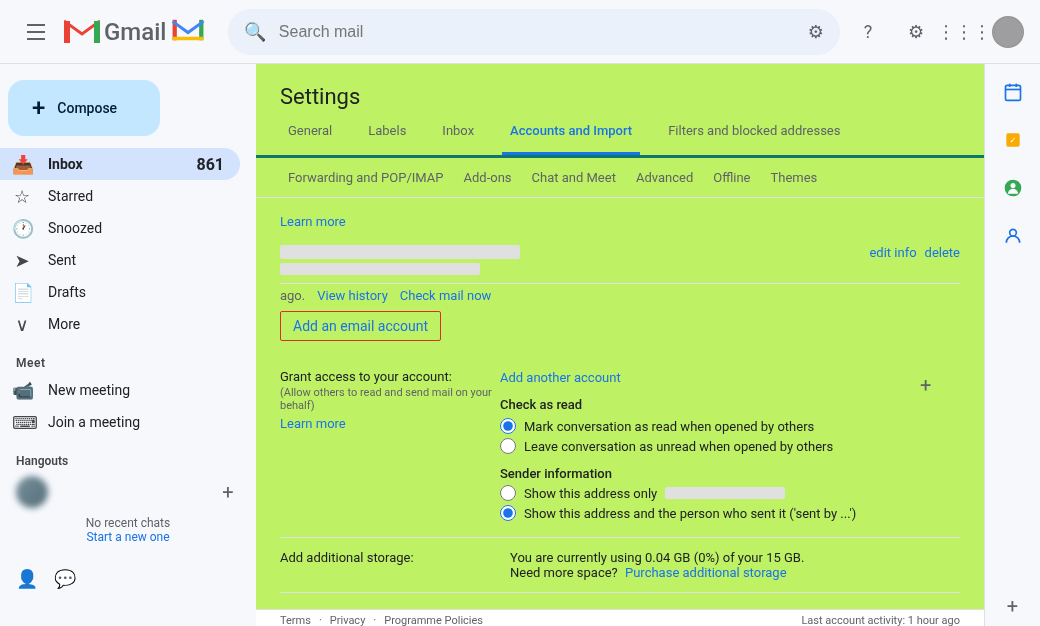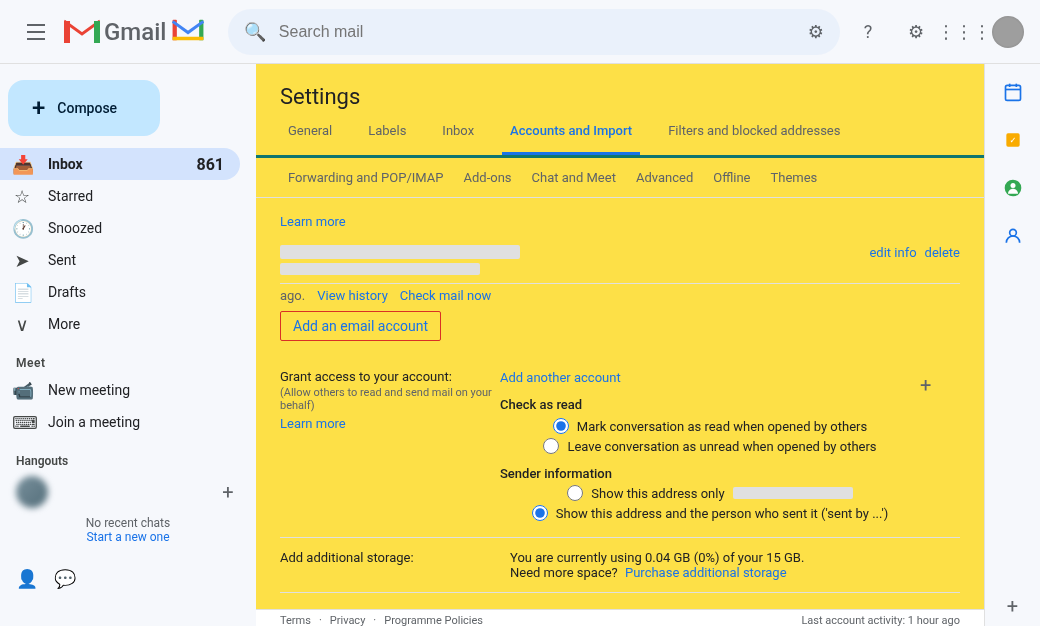--- a/index.html
+++ b/index.html
@@ -34,21 +34,21 @@
     .hangouts-section { padding: 8px 16px; }
     .hangouts-title { font-size: 12px; color: #444746; font-weight: 600; margin-bottom: 8px; }
     .hangouts-user { display: flex; align-items: center; gap: 8px; }
     .hangouts-avatar { width: 32px; height: 32px; border-radius: 50%; background: #bdbdbd; }
     .hangouts-add { margin-left: auto; width: 24px; height: 24px; display: flex; align-items: center; justify-content: center; cursor: pointer; color: #5f6368; font-size: 20px; }
     .no-recent { font-size: 12px; color: #5f6368; text-align: center; margin-top: 8px; }
     .start-new { font-size: 12px; color: #1a73e8; text-align: center; cursor: pointer; }
     .sidebar-footer { display: flex; gap: 16px; padding: 8px 16px; margin-top: 8px; }
 
     
-    .content { flex: 1; background: #fde047; overflow-y: auto; display: flex; flex-direction: column; }
+    .content { flex: 1; background: #bef264; overflow-y: auto; display: flex; flex-direction: column; }
     .settings-header { padding: 20px 24px 0; font-size: 22px; color: #202124; font-weight: 400; }
     .settings-tabs { display: flex; padding: 0 24px; border-bottom: 3px solid #0f766e; gap: 16px; flex-wrap: wrap; }
     .tab { padding: 14px 8px; font-size: 13px; color: #5f6368; cursor: pointer; border-bottom: 3px solid transparent; margin-right: 4px; white-space: nowrap; }
     .tab.active { color: #1a73e8; border-bottom-color: #1a73e8; font-weight: 500; }
     .settings-subtabs { display: flex; padding: 0 24px; border-bottom: 1px solid #e0e0e0; gap: 0; flex-wrap: wrap; }
     .subtab { padding: 12px 8px; font-size: 13px; color: #5f6368; cursor: pointer; margin-right: 4px; white-space: nowrap; }
 
     .settings-body { padding: 16px 24px; flex: 1; }
     .settings-section { margin-bottom: 16px; }
     .learn-more { color: #1a73e8; font-size: 13px; cursor: pointer; display: block; margin-bottom: 8px; }
@@ -64,21 +64,21 @@
 
     .add-email-btn { display: inline-block; border: 1px solid #d93025; color: #1a73e8; padding: 6px 12px; font-size: 14px; cursor: pointer; border-radius: 2px; }
 
     .grant-row { display: flex; gap: 0; padding: 12px 0; border-bottom: 1px solid #e0e0e0; }
     .grant-label { width: 220px; font-size: 13px; color: #202124; flex-shrink: 0; }
     .grant-label .sub { color: #5f6368; font-size: 12px; margin-top: 2px; }
     .grant-content { flex: 1; }
     .grant-link { color: #1a73e8; font-size: 13px; cursor: pointer; }
 
     .mark-read-section { margin-top: 8px; }
-    .radio-option { display: flex; align-items: center; gap: 8px; margin-bottom: 4px; font-size: 13px; color: #202124; justify-content: center; }
+    .radio-option { display: flex; align-items: center; gap: 8px; margin-bottom: 4px; font-size: 13px; color: #202124; }
     .radio-option input[type="radio"] { accent-color: #1a73e8; width: 16px; height: 16px; }
 
     .sender-info { margin-top: 12px; }
     .sender-title { font-size: 13px; font-weight: 500; color: #202124; margin-bottom: 4px; }
     .blurred-inline { display: inline-block; background: #e0e0e0; height: 12px; width: 120px; border-radius: 2px; vertical-align: middle; }
 
     .storage-row { display: flex; gap: 10px; padding: 12px 0; border-bottom: 1px solid #e0e0e0; }
     .storage-label { width: 220px; font-size: 13px; color: #202124; flex-shrink: 0; }
     .storage-content { flex: 1; font-size: 13px; color: #202124; }
 

